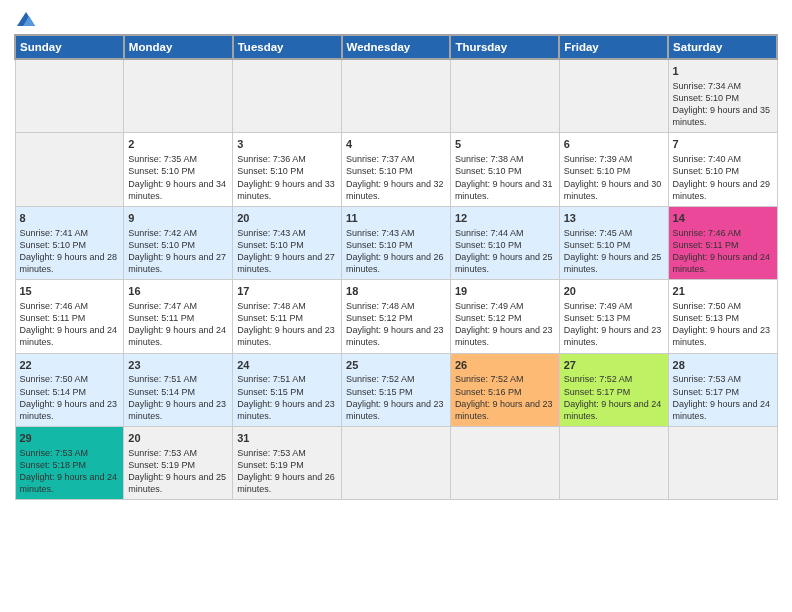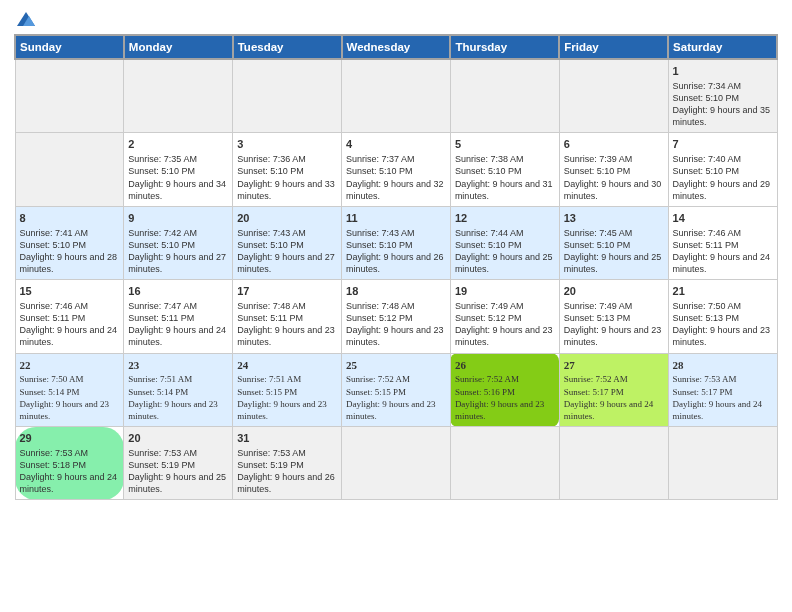--- a/index.html
+++ b/index.html
@@ -207,21 +207,21 @@
             <div>Sunrise: 7:44 AM</div>
             <div>Sunset: 5:10 PM</div>
             <div>Daylight: 9 hours and 25 minutes.</div>
           </td>
           <td style="background-color: rgb(221, 238, 255);">
             <span class="day-num">13</span>
             <div>Sunrise: 7:45 AM</div>
             <div>Sunset: 5:10 PM</div>
             <div>Daylight: 9 hours and 25 minutes.</div>
           </td>
-          <td style="background-color: #ffffff;">
+          <td style="background-color: #ec4899;">
             <span class="day-num">14</span>
             <div>Sunrise: 7:46 AM</div>
             <div>Sunset: 5:11 PM</div>
             <div>Daylight: 9 hours and 24 minutes.</div>
           </td>
         </tr>
         <tr style="background-color: rgb(255, 255, 255);">
           <td style="background-color: rgb(255, 255, 255); margin-top: 32px;">
             <span class="day-num">15</span>
             <div>Sunrise: 7:46 AM</div>
@@ -258,21 +258,21 @@
             <div>Sunset: 5:13 PM</div>
             <div>Daylight: 9 hours and 23 minutes.</div>
           </td>
           <td style="background-color: rgb(255, 255, 255);">
             <span class="day-num">21</span>
             <div>Sunrise: 7:50 AM</div>
             <div>Sunset: 5:13 PM</div>
             <div>Daylight: 9 hours and 23 minutes.</div>
           </td>
         </tr>
-        <tr style="background-color: rgb(221, 238, 255); font-family: Liberation Serif, serif;">
+        <tr style="background-color: rgb(221, 238, 255);">
           <td style="background-color: rgb(221, 238, 255);">
             <span class="day-num">22</span>
             <div>Sunrise: 7:50 AM</div>
             <div>Sunset: 5:14 PM</div>
             <div>Daylight: 9 hours and 23 minutes.</div>
           </td>
           <td style="background-color: rgb(221, 238, 255);">
             <span class="day-num">23</span>
             <div>Sunrise: 7:51 AM</div>
             <div>Sunset: 5:14 PM</div>
@@ -283,41 +283,41 @@
             <div>Sunrise: 7:51 AM</div>
             <div>Sunset: 5:15 PM</div>
             <div>Daylight: 9 hours and 23 minutes.</div>
           </td>
           <td style="background-color: rgb(221, 238, 255);">
             <span class="day-num">25</span>
             <div>Sunrise: 7:52 AM</div>
             <div>Sunset: 5:15 PM</div>
             <div>Daylight: 9 hours and 23 minutes.</div>
           </td>
-          <td style="background-color: #84cc16; border-radius: 8px;">
+          <td style="background-color: #fdba74;">
             <span class="day-num">26</span>
             <div>Sunrise: 7:52 AM</div>
             <div>Sunset: 5:16 PM</div>
             <div>Daylight: 9 hours and 23 minutes.</div>
           </td>
           <td style="background-color: #bef264; margin-top: 45px;">
             <span class="day-num">27</span>
             <div>Sunrise: 7:52 AM</div>
             <div>Sunset: 5:17 PM</div>
             <div>Daylight: 9 hours and 24 minutes.</div>
           </td>
           <td style="background-color: rgb(221, 238, 255); margin-top: 48px;">
             <span class="day-num">28</span>
             <div>Sunrise: 7:53 AM</div>
             <div>Sunset: 5:17 PM</div>
             <div>Daylight: 9 hours and 24 minutes.</div>
           </td>
         </tr>
         <tr style="background-color: rgb(240, 240, 240);">
-          <td style="background-color: #86efac; border-radius: 21px;">
+          <td style="background-color: #14b8a6;">
             <span class="day-num">29</span>
             <div>Sunrise: 7:53 AM</div>
             <div>Sunset: 5:18 PM</div>
             <div>Daylight: 9 hours and 24 minutes.</div>
           </td>
           <td style="background-color: rgb(240, 240, 240);">
             <span class="day-num">20</span>
             <div>Sunrise: 7:53 AM</div>
             <div>Sunset: 5:19 PM</div>
             <div>Daylight: 9 hours and 25 minutes.</div>

